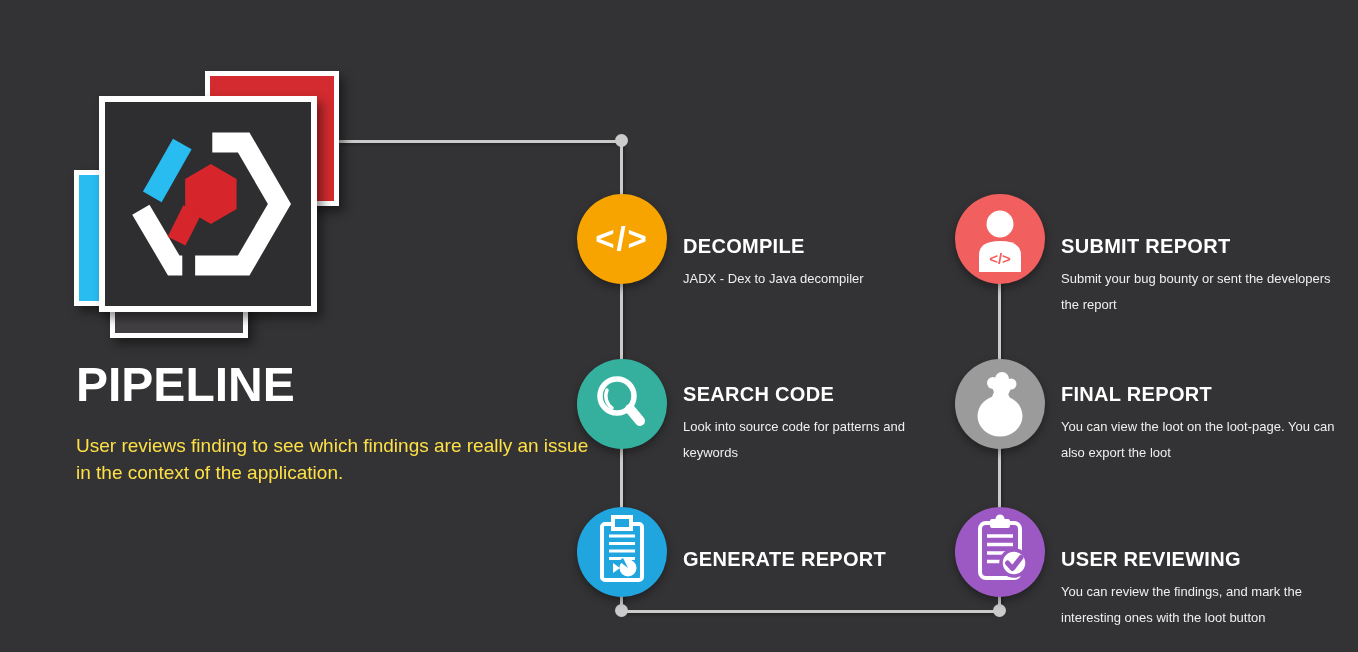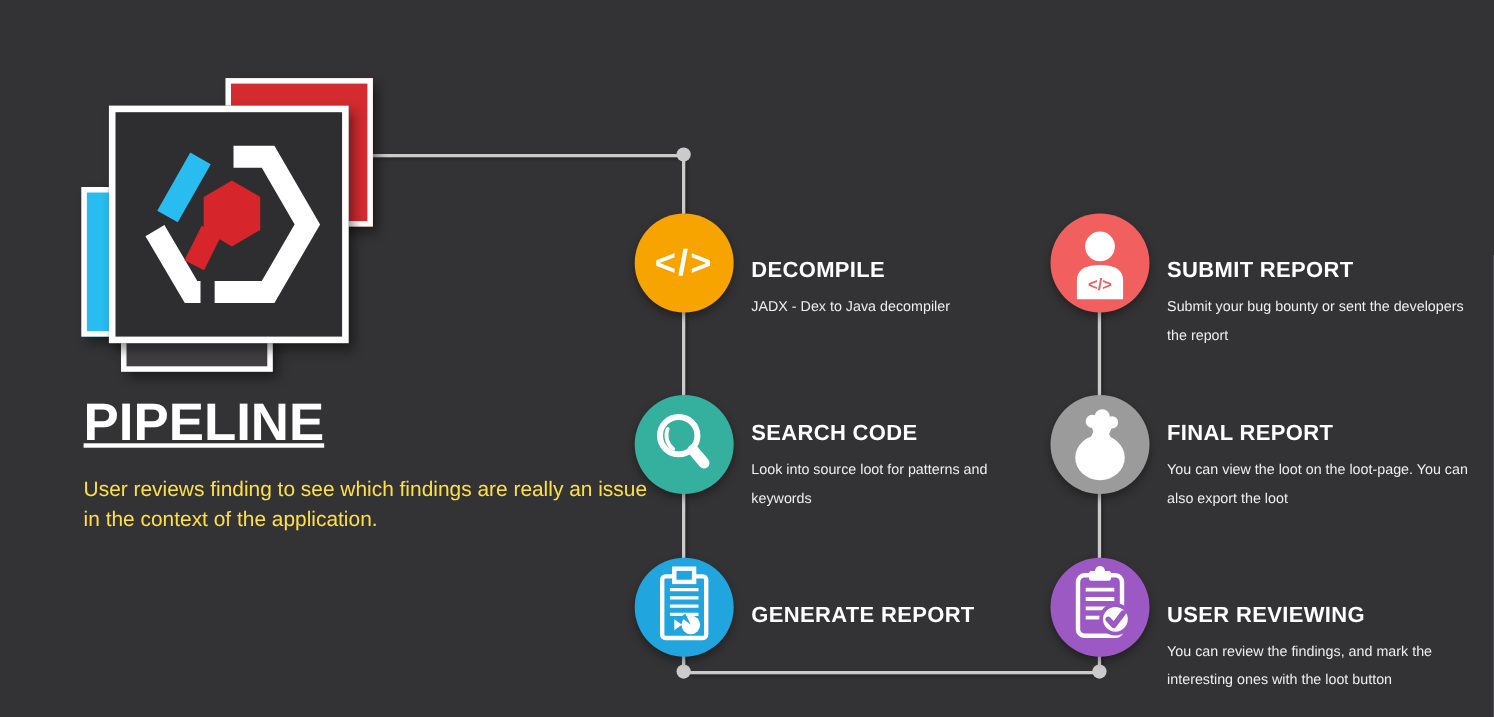--- a/index.html
+++ b/index.html
@@ -21,21 +21,21 @@
   
   .sq { position:absolute; border:5px solid #fff; box-shadow:5px 6px 10px rgba(0,0,0,.45); }
   .sq-cyan   { left:74px;  top:170px; width:52px;  height:136px; z-index:2; }
   .sq-red    { left:205px; top:71px;  width:134px; height:135px; z-index:2; }
   .sq-bottom { left:110px; top:230px; width:138px; height:108px; z-index:3; }
   .sq-main   { left:99px;  top:96px;  width:218px; height:216px; z-index:4; border-width:6px;
                display:flex; align-items:center; justify-content:center; }
 
   
   .headline { position:absolute; left:76px; top:358px; z-index:5; }
-  .headline h1 { color:#fff; font-size:48px; font-weight:700; letter-spacing:0; line-height:1.12;text-decoration:underline; }
+  .headline h1 { color:#fff; font-size:48px; font-weight:700; letter-spacing:0; line-height:1.12; }
   .headline p  { margin-top:20px; width:528px; color:#fde047; font-size:19px; line-height:27px; }
 
   
   .step { position:absolute; display:flex; gap:16px; z-index:5; }
   .step.col-l { left:577px; } .step.col-r { left:955px; }
   .step.row-1 { top:194px; } .step.row-2 { top:342px;align-items:center; } .step.row-3 { top:507px; }
   .bubble { width:90px; height:90px; border-radius:50%; flex:0 0 90px;
             display:flex; align-items:center; justify-content:center;
             box-shadow:0 4px 8px rgba(0,0,0,.35); }
   .bubble .glyph { color:#fff; font-size:33px; font-weight:700; letter-spacing:2px; }
@@ -88,21 +88,21 @@
   <div class="step col-l row-2">
     <div class="bubble" style="background: rgb(53, 175, 158);">
       <svg width="90" height="90" viewBox="0 0 90 90" aria-hidden="true">
         <circle cx="40" cy="37" r="17" fill="none" stroke="#fff" stroke-width="5.5"></circle>
         <path d="M30 31 A15 15 0 0 0 35 49" fill="none" stroke="#fff" stroke-width="3.5" stroke-linecap="round"></path>
         <path d="M53 50 L63 62" fill="none" stroke="#fff" stroke-width="10" stroke-linecap="round"></path>
       </svg>
     </div>
     <div class="step-text w-l">
       <div class="step-title">SEARCH CODE</div>
-      <div class="step-desc">Look into source loot for patterns and keywords</div>
+      <div class="step-desc">Look into source code for patterns and keywords</div>
     </div>
   </div>
 
   <div class="step col-l row-3">
     <div class="bubble" style="background: rgb(32, 165, 222);">
       <svg width="90" height="90" viewBox="0 0 90 90" aria-hidden="true">
         <rect x="25" y="17" width="40" height="56" rx="3" fill="none" stroke="#fff" stroke-width="4"></rect>
         <rect x="36" y="10" width="18" height="12" stroke="#fff" stroke-width="4" style="fill: rgb(32, 165, 222);"></rect>
         <path d="M32 29 H58 M32 36.5 H58 M32 44 H58 M32 51.5 H58" stroke="#fff" stroke-width="3"></path>
         <circle cx="51" cy="61" r="8.5" fill="#fff"></circle>

